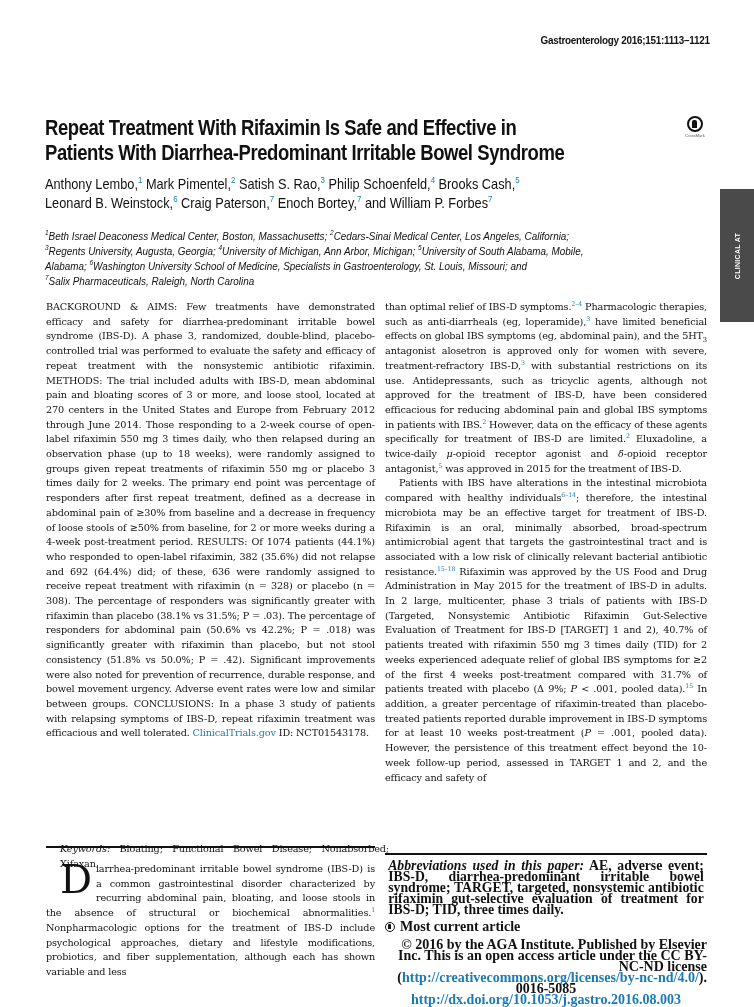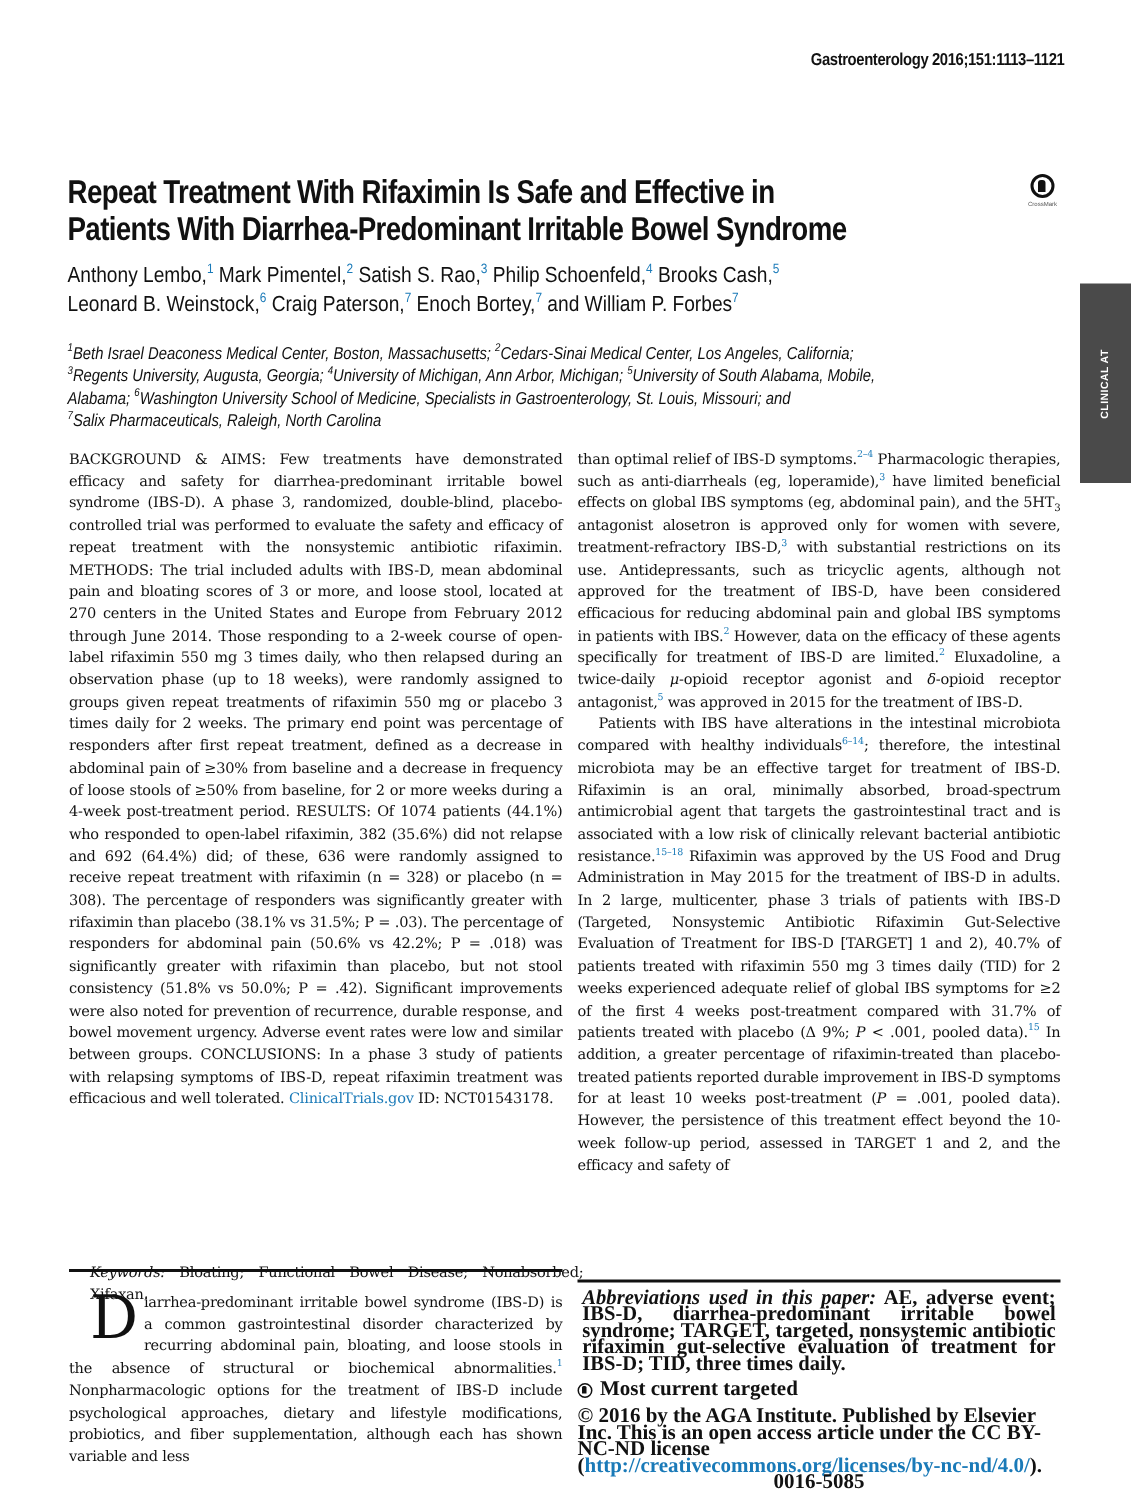--- a/index.html
+++ b/index.html
@@ -41,21 +41,21 @@
 
   #right-body { top: 300px; left: 385px; width: 322px; letter-spacing: -0.15px; }
   #right-body p + p { text-indent: 14px; }
 
   #footnotes { position: absolute; top: 860px; left: 385px; width: 322px; font-family: Liberation Serif, serif; font-size: 14px; line-height: 11px; }
   #footnotes .abbrev { text-align: justify; font-weight: bold; transform: scaleX(0.98); }
   #footnotes .abbrev i { font-style: italic; }
   #footnotes .most-current { margin-top: 6px; font-weight: bold; display: flex; align-items: center; gap: 5px; }
   #footnotes .mc-icon { width: 10px; height: 10px; border: 1.5px solid #111; border-radius: 50%; box-sizing: border-box; position: relative; display: inline-block; }
   #footnotes .mc-icon::after { content: ""; position: absolute; left: 2px; top: 1px; width: 3px; height: 5px; background: #111; border-radius: 1px 1px 0 0; }
-  #footnotes .copyright { margin-top: 7px; text-align: left; font-weight: bold; }
+  #footnotes .copyright { margin-top: 7px; text-align: right; font-weight: bold; }
   #footnotes .copyright a { font-weight: bold; }
   #footnotes .issn, #footnotes .doi { text-align: center; font-weight: bold; }
 </style>
 </head>
 <body>
 
 <div id="journal-header">Gastroenterology 2016;151:1113–1121</div>
 
 <h1 id="title">
   <div>Repeat Treatment With Rifaximin Is Safe and Effective in</div>
@@ -112,17 +112,18 @@
   <p id="rp1"><span>than optimal relief of IBS-D symptoms.</span><sup class="ref">2–4</sup><span> Pharmacologic therapies, such as anti-diarrheals (eg, loperamide),</span><sup class="ref">3</sup><span> have limited beneficial effects on global IBS symptoms (eg, abdominal pain), and the 5HT</span><sub>3</sub><span> antagonist alosetron is approved only for women with severe, treatment-refractory IBS-D,</span><sup class="ref">3</sup><span> with substantial restrictions on its use. Antidepres­sants, such as tricyclic agents, although not approved for the treatment of IBS-D, have been considered efficacious for reducing abdominal pain and global IBS symptoms in patients with IBS.</span><sup class="ref">2</sup><span> However, data on the efficacy of these agents specifically for treatment of IBS-D are limited.</span><sup class="ref">2</sup><span> Eluxadoline, a twice-daily </span><i>μ</i><span>-opioid receptor agonist and </span><i>δ</i><span>-opioid receptor antagonist,</span><sup class="ref">5</sup><span> was approved in 2015 for the treatment of IBS-D.</span></p>
   <p id="rp2"><span>Patients with IBS have alterations in the intestinal microbiota compared with healthy individuals</span><sup class="ref">6–14</sup><span>; therefore, the intestinal microbiota may be an effective target for treatment of IBS-D. Rifaximin is an oral, minimally absorbed, broad-spectrum antimicrobial agent that targets the gastro­intestinal tract and is associated with a low risk of clinically relevant bacterial antibiotic resistance.</span><sup class="ref">15–18</sup><span> Rifaximin was approved by the US Food and Drug Administration in May 2015 for the treatment of IBS-D in adults. In 2 large, multi­center, phase 3 trials of patients with IBS-D (Targeted, Nonsystemic Antibiotic Rifaximin Gut-Selective Evaluation of Treatment for IBS-D [TARGET] 1 and 2), 40.7% of patients treated with rifaximin 550 mg 3 times daily (TID) for 2 weeks experienced adequate relief of global IBS symptoms for ≥2 of the first 4 weeks post-treatment compared with 31.7% of patients treated with placebo (Δ 9%; </span><i>P</i><span> &lt; .001, pooled data).</span><sup class="ref">15</sup><span> In addition, a greater percentage of rifaximin-treated than placebo-treated patients reported durable improve­ment in IBS-D symptoms for at least 10 weeks post-treatment (</span><i>P</i><span> = .001, pooled data). However, the persistence of this treatment effect beyond the 10-week follow-up period, assessed in TARGET 1 and 2, and the efficacy and safety of</span></p>
 </div>
 
 <div id="rule-right" class="rule"></div>
 
 <div id="footnotes">
   <div class="abbrev"><i>Abbreviations used in this paper:</i><span> AE, adverse event; IBS-D, diarrhea-predominant irritable bowel syndrome; TARGET, targeted, nonsystemic antibiotic rifaximin gut-selective evaluation of treatment for IBS-D; TID, three times daily.</span></div>
   <div class="most-current">
       <span class="mc-icon"></span>
-      <span>Most current targeted</span>
+      <span>Most current article</span>
     </div>
   <div class="copyright"><span>© 2016 by the AGA Institute. Published by Elsevier Inc. This is an open access article under the CC BY-NC-ND license (</span><a class="link">http://creativecommons.org/licenses/by-nc-nd/4.0/</a><span>).</span></div>
   <div class="issn">0016-5085</div>
+  <div class="doi"><a class="link">http://dx.doi.org/10.1053/j.gastro.2016.08.003</a></div>
 </div>
 
 </body></html>

